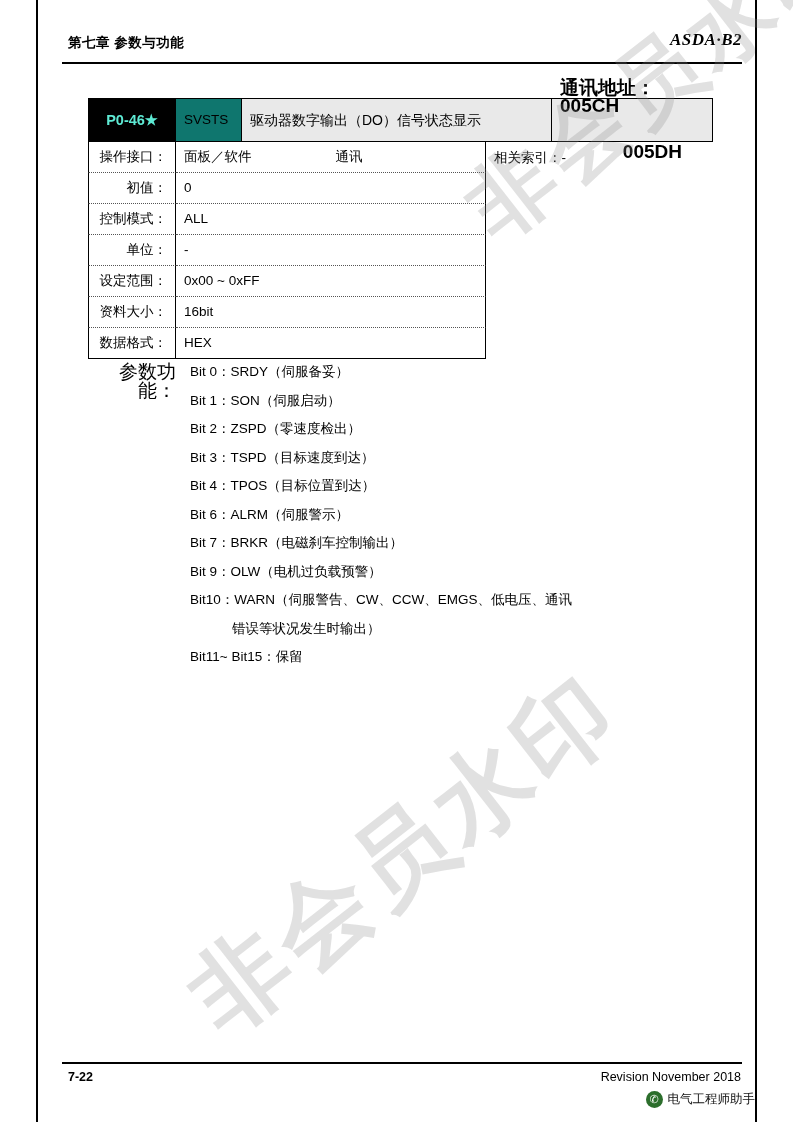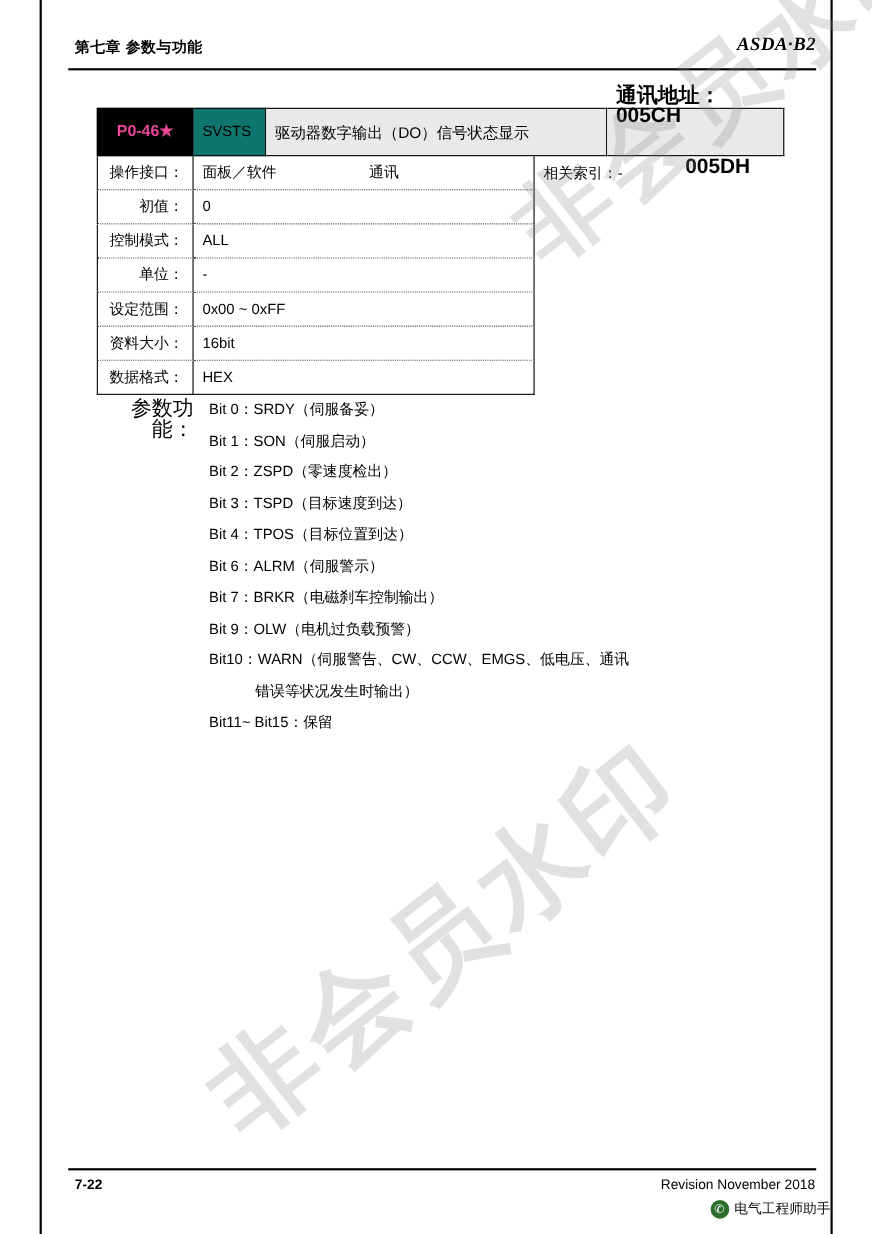--- a/index.html
+++ b/index.html
@@ -97,21 +97,21 @@
     box-sizing: border-box;
     font-size: 13.5px;
     padding: 5px 6px;
     line-height: 18px;
   }
   
   .hdr-row { height: 44px; }
   .c-code {
     width: 88px;
     background: #000;
-    color: #ec4899;
+    color: #5eead4;
     font-weight: bold;
     font-size: 14.5px;
     display: flex;
     align-items: center;
     justify-content: center;
     border: 1px solid #000;
   }
   .c-name {
     width: 66px;
     background: #0f766e;

